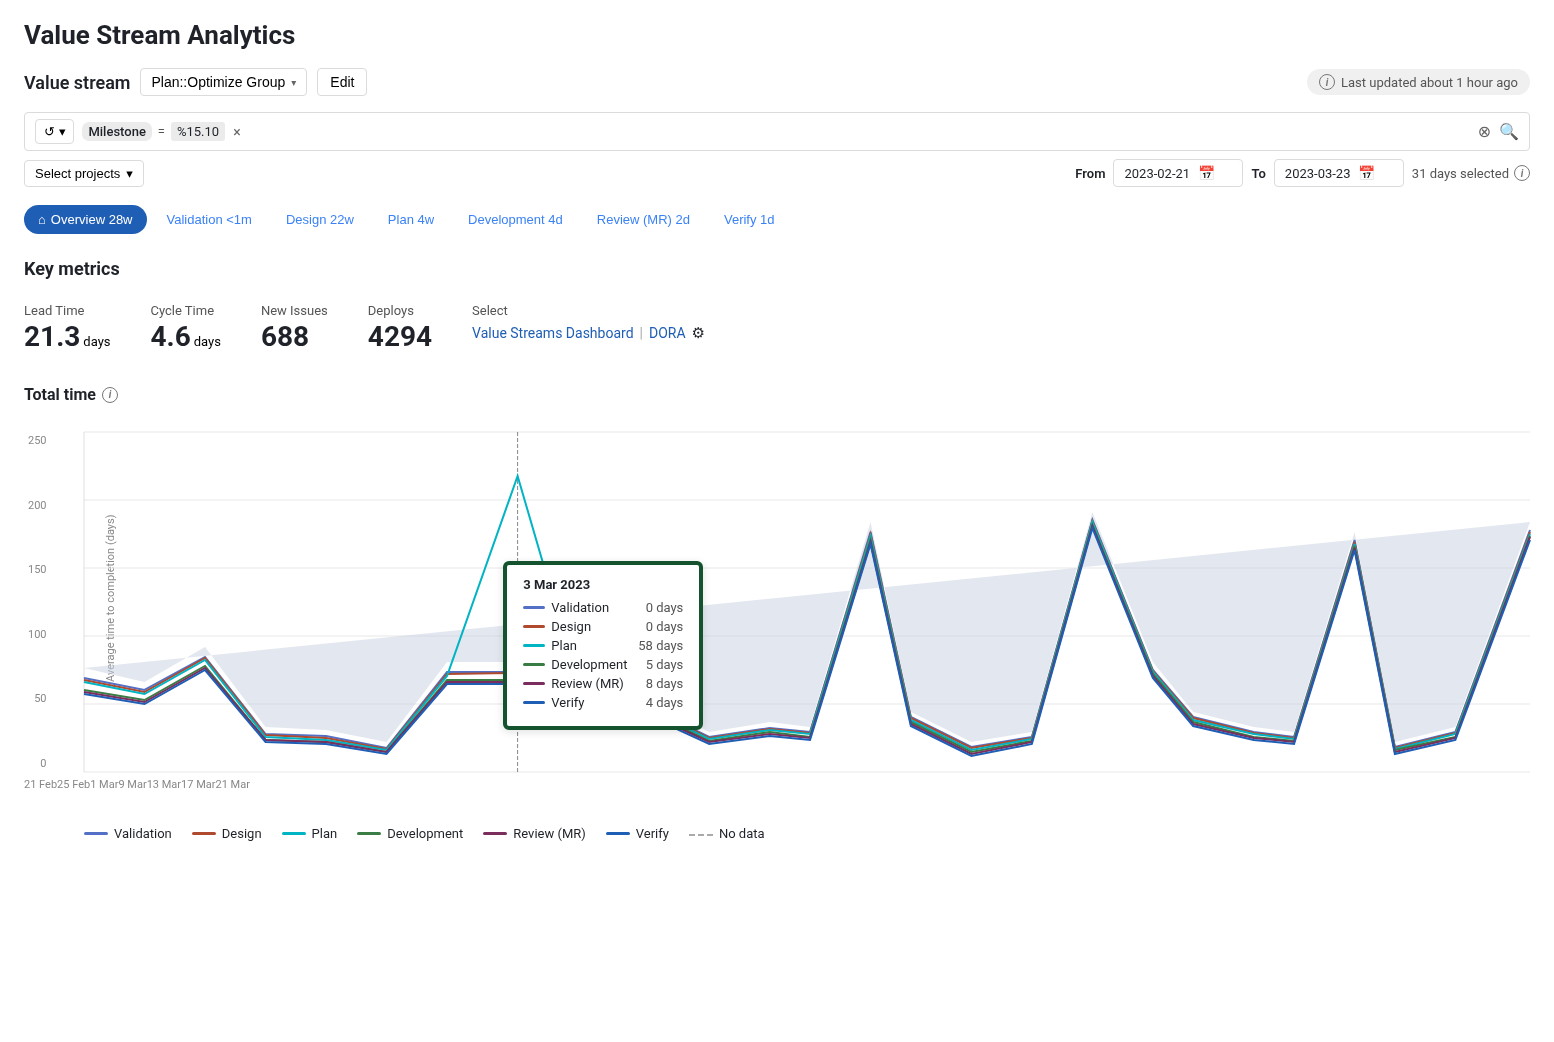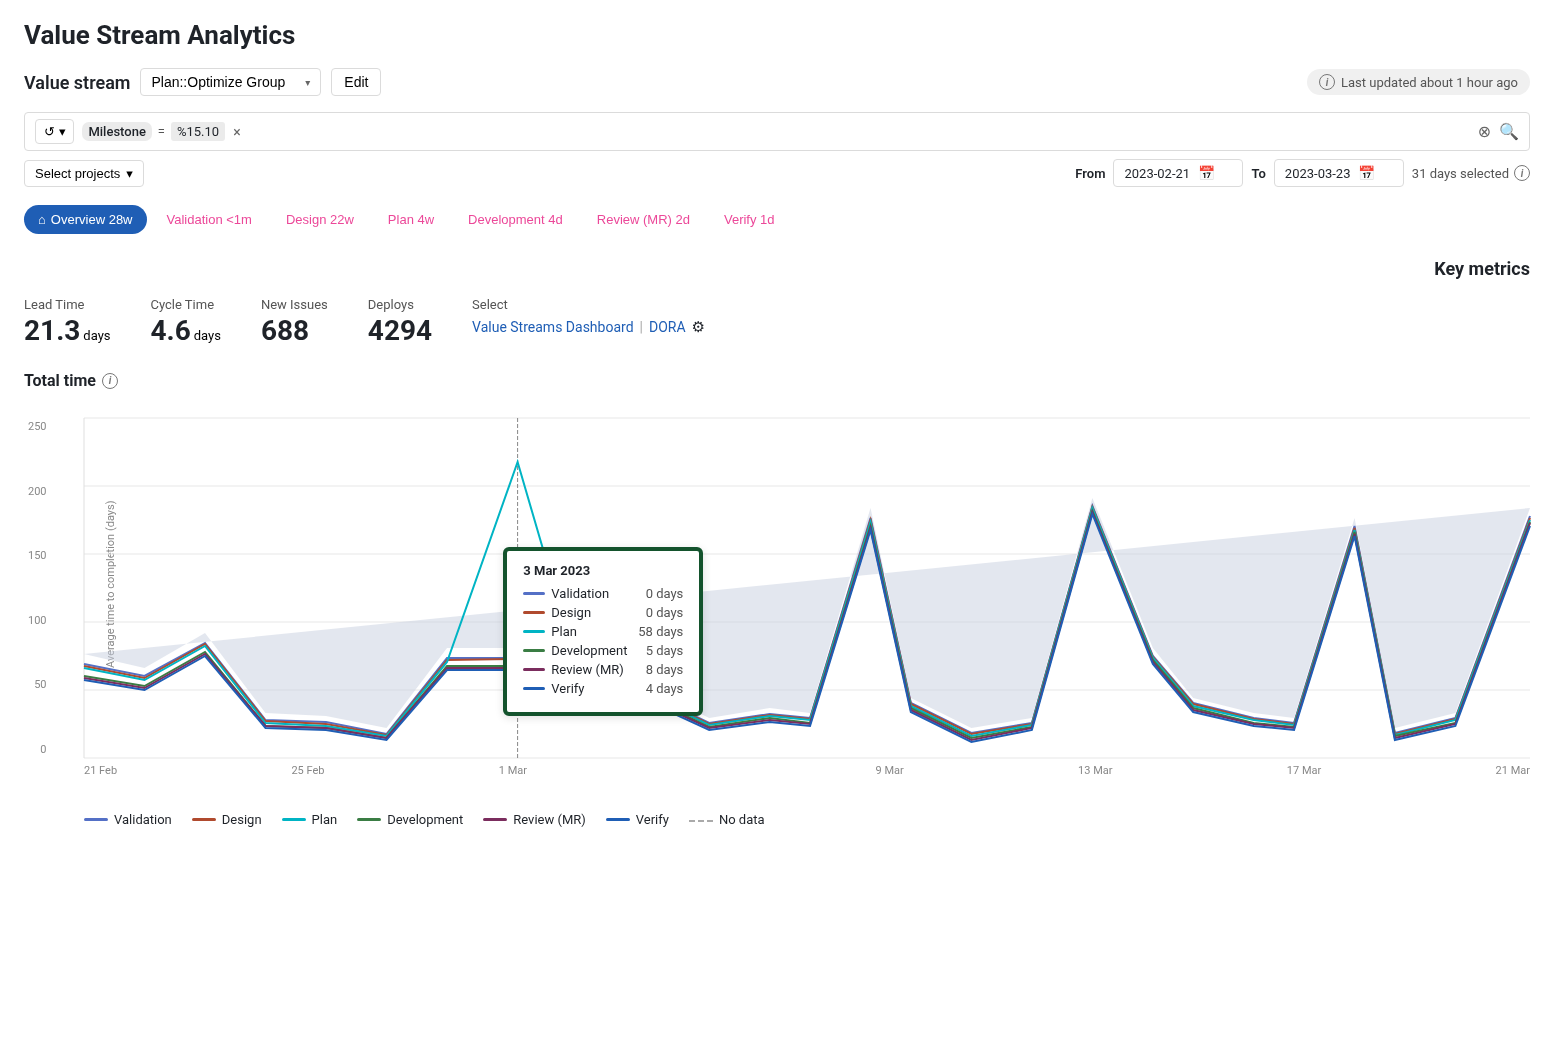--- a/index.html
+++ b/index.html
@@ -3,21 +3,21 @@
   <meta charset="utf-8">
   <style>
     * { box-sizing: border-box; margin: 0; padding: 0; }
     body { font-family: -apple-system, BlinkMacSystemFont, 'Segoe UI', Roboto, sans-serif; font-size: 14px; color: #1f2329; background: #fff; padding: 20px 24px; }
 
     .page-title { font-size: 26px; font-weight: 700; margin-bottom: 18px; }
 
     .header-row { display: flex; align-items: center; justify-content: space-between; margin-bottom: 16px; }
     .header-left { display: flex; align-items: center; gap: 10px; }
     .value-stream-label { font-weight: 600; font-size: 18px; }
-    .dropdown-btn { display: flex; align-items: center; gap: 20px; border: 1px solid #dbdbdb; border-radius: 4px; padding: 5px 10px; cursor: pointer; font-size: 14px; background: #fff; }
+    .dropdown-btn { display: flex; align-items: center; gap: 6px; border: 1px solid #dbdbdb; border-radius: 4px; padding: 5px 10px; cursor: pointer; font-size: 14px; background: #fff; }
     .dropdown-btn .chevron { font-size: 10px; color: #666; }
     .edit-btn { border: 1px solid #dbdbdb; border-radius: 4px; padding: 5px 12px; cursor: pointer; font-size: 14px; background: #fff; }
     .last-updated { display: flex; align-items: center; gap: 6px; background: #f0f0f0; border-radius: 20px; padding: 5px 12px; font-size: 13px; color: #555; }
     .info-circle { width: 16px; height: 16px; border-radius: 50%; border: 1.5px solid #777; display: inline-flex; align-items: center; justify-content: center; font-size: 10px; color: #777; font-style: italic; font-weight: bold; flex-shrink: 0; }
 
     .filter-row { display: flex; align-items: center; gap: 8px; margin-bottom: 8px; border: 1px solid #dbdbdb; border-radius: 4px; padding: 6px 10px; }
     .history-btn { display: flex; align-items: center; gap: 4px; border: 1px solid #dbdbdb; border-radius: 4px; padding: 4px 8px; cursor: pointer; font-size: 13px; background: #fff; }
     .filter-tag { display: flex; align-items: center; gap: 6px; font-size: 13px; }
     .filter-tag .milestone-label { background: #ebebeb; border-radius: 7px; padding: 2px 6px; font-weight: 500; }
     .filter-tag .eq-sign { color: #555; }
@@ -31,25 +31,25 @@
     .select-projects-btn { display: flex; align-items: center; gap: 6px; border: 1px solid #dbdbdb; border-radius: 4px; padding: 5px 10px; cursor: pointer; font-size: 13px; background: #fff; }
     .date-spacer { flex: 1; }
     .date-label { font-weight: 600; font-size: 13px; }
     .date-input { display: flex; align-items: center; gap: 8px; border: 1px solid #dbdbdb; border-radius: 4px; padding: 5px 10px; font-size: 13px; cursor: pointer; background: #fff; min-width: 130px; }
     .date-input .cal-icon { color: #666; font-size: 14px; }
     .days-selected { display: flex; align-items: center; gap: 5px; font-size: 13px; color: #555; }
 
     .stages-row { display: flex; align-items: center; gap: 6px; margin-bottom: 24px; flex-wrap: wrap; }
     .stage-btn { display: flex; align-items: center; gap: 5px; border-radius: 20px; padding: 7px 14px; cursor: pointer; font-size: 13px; font-weight: 500; border: none; background: transparent; }
     .stage-btn.active { background: #1f5eb5; color: #fff; }
-    .stage-btn:not(.active) { color: #ec4899; justify-content: flex-end; }
+    .stage-btn:not(.active) { color: #3b82f6; justify-content: flex-end; }
     .stage-btn .stage-icon { font-size: 13px; }
 
-    .section-title { font-size: 18px; font-weight: 700; margin-bottom: 18px; text-align: right; }
-    .key-metrics-row { display: flex; gap: 40px; margin-bottom: 24px; flex-wrap: wrap; }
+    .section-title { font-size: 18px; font-weight: 700; margin-bottom: 24px; }
+    .key-metrics-row { display: flex; gap: 40px; margin-bottom: 32px; flex-wrap: wrap; }
     .metric-item { display: flex; flex-direction: column; gap: 2px; }
     .metric-label { font-size: 13px; color: #555; }
     .metric-value { font-size: 28px; font-weight: 700; display: flex; align-items: baseline; gap: 3px; }
     .metric-unit { font-size: 13px; font-weight: 400; color: #000000; }
     .metric-related { display: flex; flex-direction: column; gap: 4px; }
     .metric-related .metric-label { margin-bottom: 2px; }
     .related-links { display: flex; align-items: center; gap: 6px; font-size: 14px; }
     .related-links a { color: #1f5eb5; text-decoration: none; }
     .related-links .separator { color: #aaa; }
     .dora-icon { font-size: 15px; }
@@ -273,21 +273,21 @@
             <span class="tooltip-legend">
     <span class="tooltip-line" style="background:#1f5eb5;"></span>
     <span>Verify</span>
   </span>
   <span class="tooltip-value">4 days</span>
           </div>
         </div>
     </div>
   </div>
 
-  <div style="display:flex;justify-content:space-between;margin-left:60px;padding-top:6px;">
+  <div style="display:flex;padding-top:6px;">
     <span style="font-size:11px;color:#888;">21 Feb</span>
     <span style="font-size:11px;color:#888;">25 Feb</span>
     <span style="font-size:11px;color:#888;">1 Mar</span>
     <span style="font-size:11px;color:#888;"></span>
     <span style="font-size:11px;color:#888;">9 Mar</span>
     <span style="font-size:11px;color:#888;">13 Mar</span>
     <span style="font-size:11px;color:#888;">17 Mar</span>
     <span style="font-size:11px;color:#888;">21 Mar</span>
   </div>
 </div>

